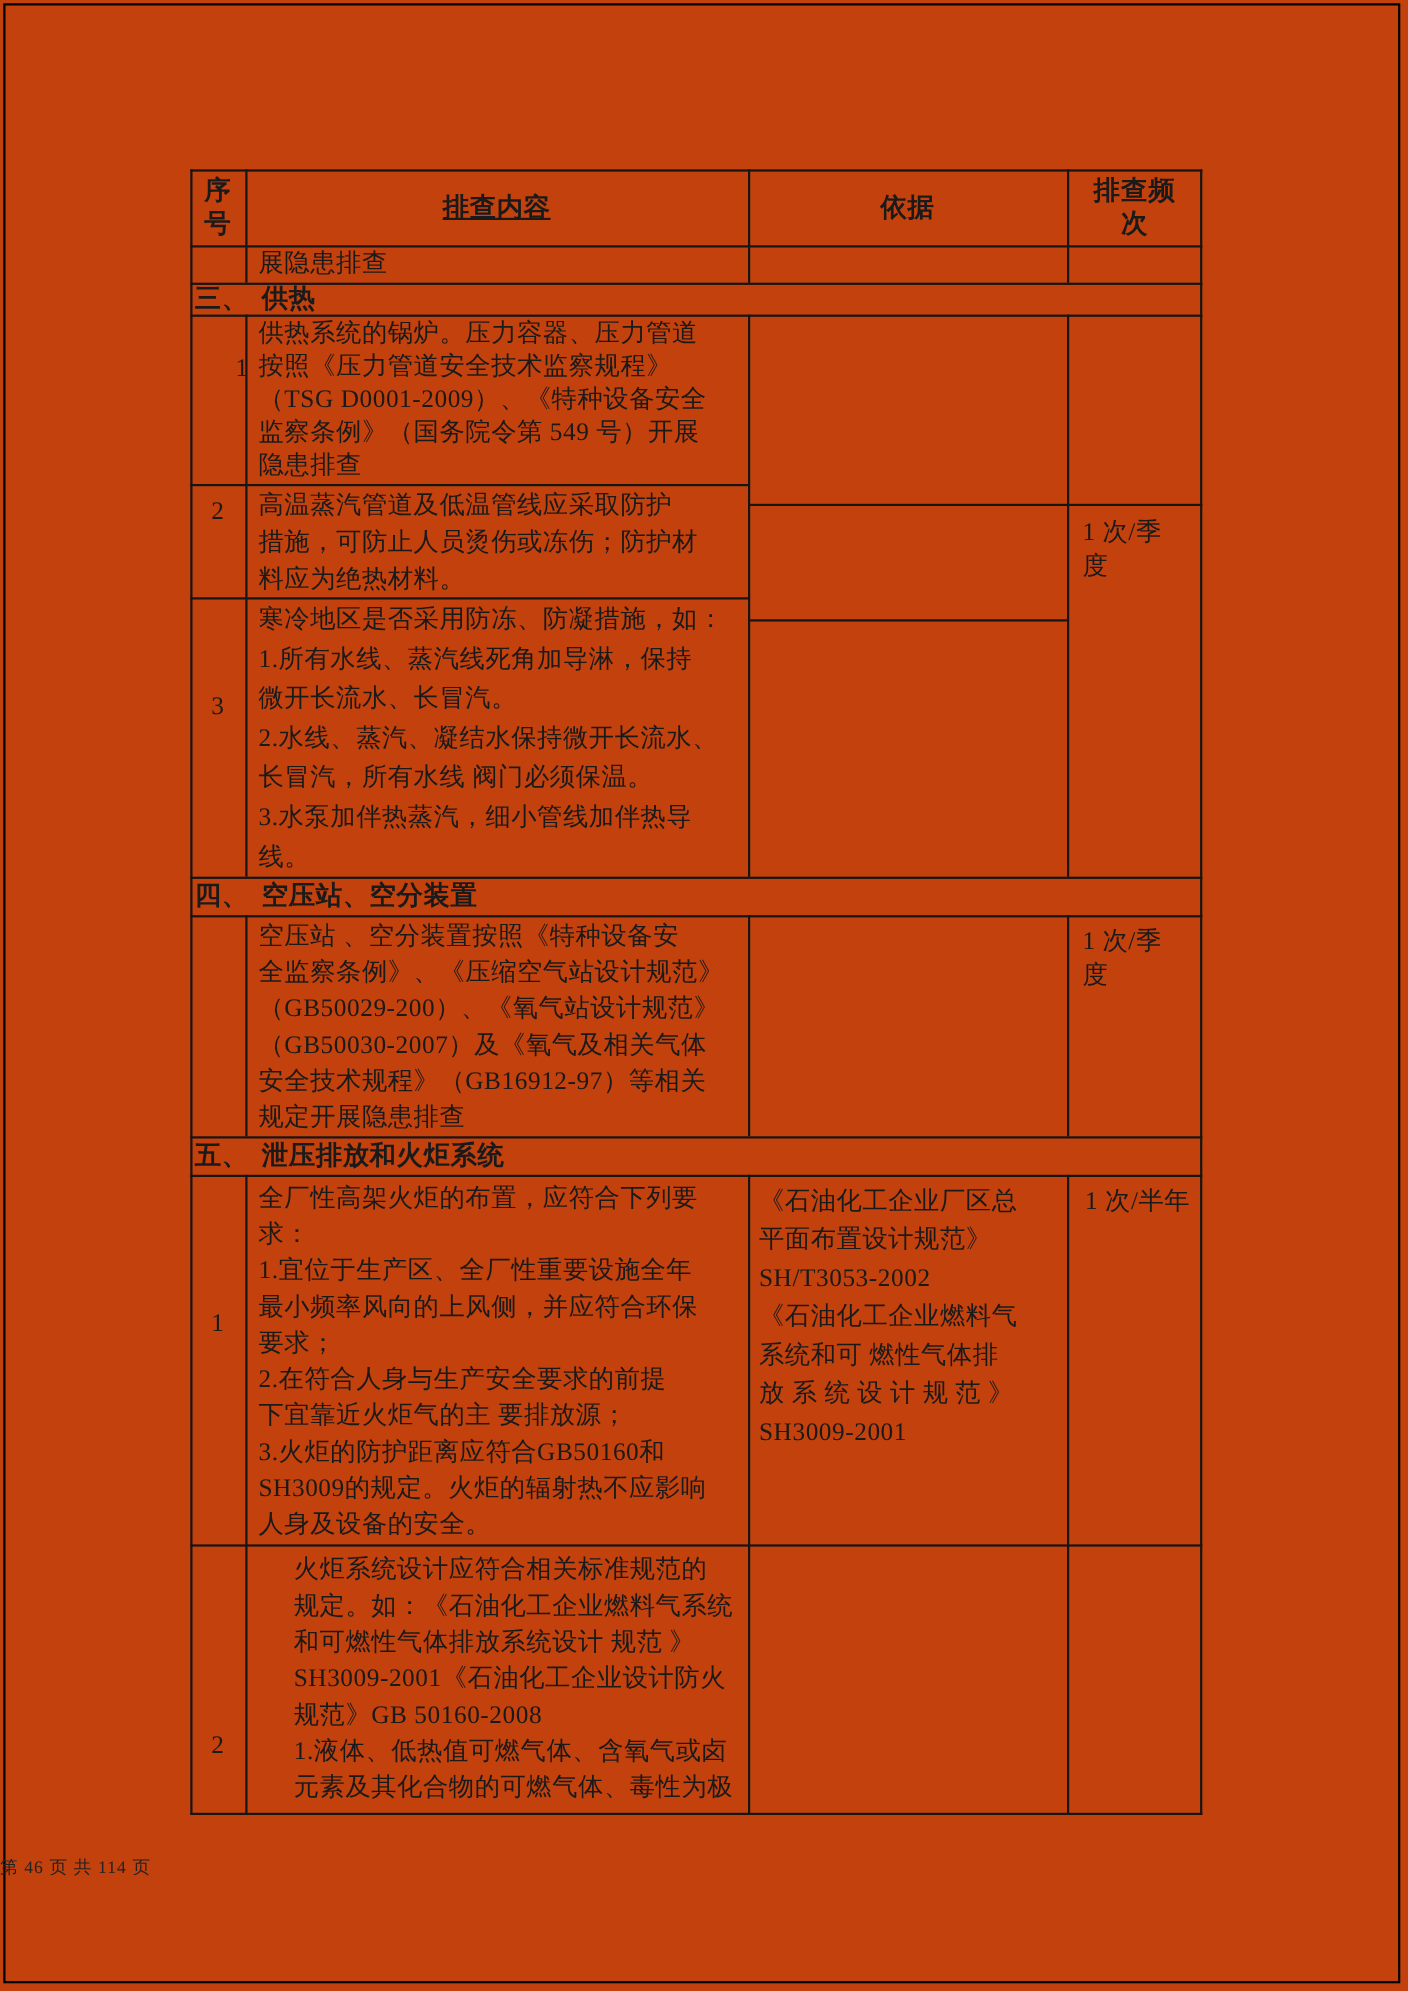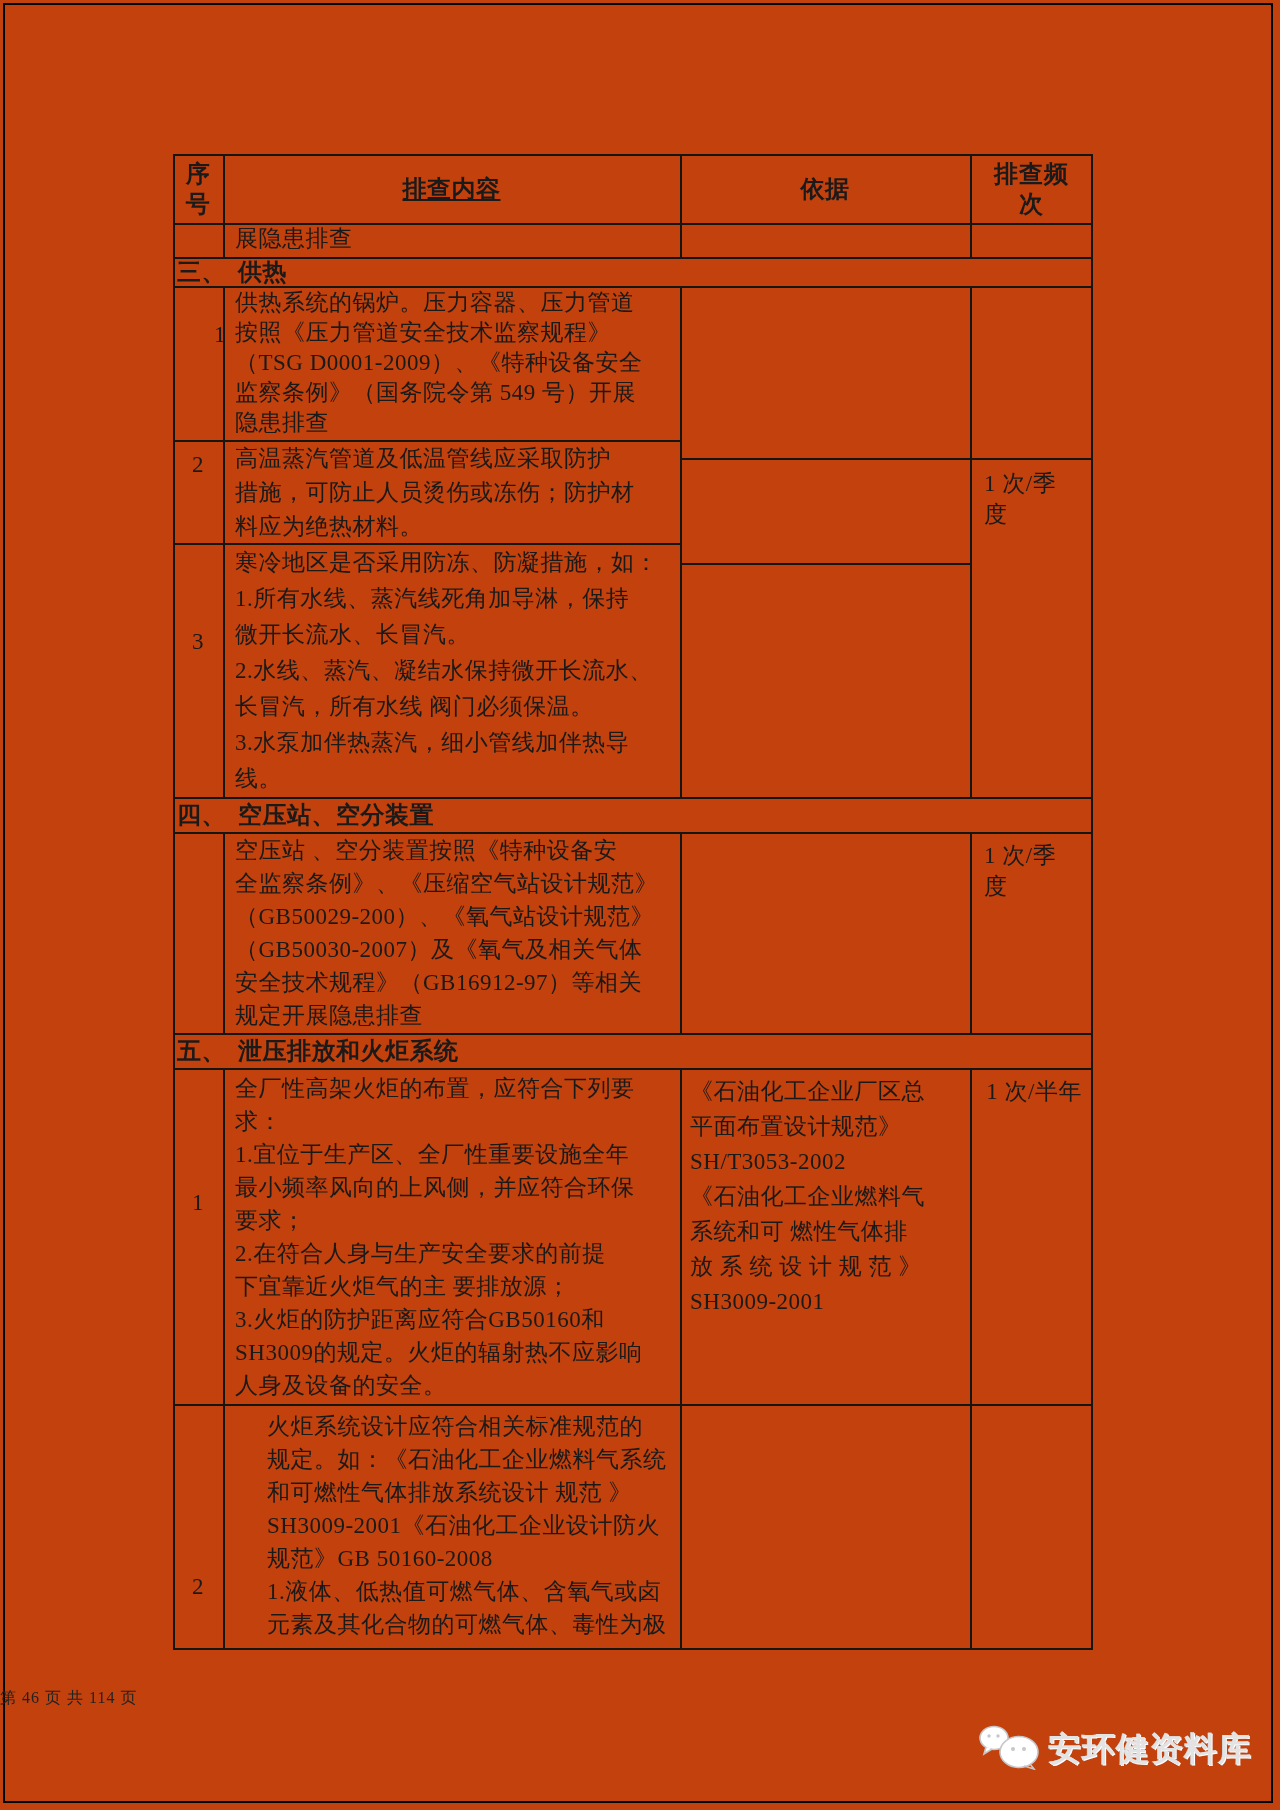--- a/index.html
+++ b/index.html
@@ -174,33 +174,13 @@
     <div class="vl" style="left:507px;top:914px;height:582px;"></div>
 
     <div class="vl" style="left:797px;top:0;height:103px;"></div>
     <div class="vl" style="left:797px;top:132px;height:511px;"></div>
     <div class="vl" style="left:797px;top:678px;height:201px;"></div>
     <div class="vl" style="left:797px;top:914px;height:582px;"></div>
   </div>
 
   <div class="footer">第 46 页 共 114 页</div>
 
-  <div class="watermark">
-    <span>
-      <svg width="62" height="46" viewBox="0 0 62 46">
-        <g fill="#ffffff" stroke="#c7c7c7" stroke-width="1.6">
-          <ellipse cx="16" cy="14" rx="14" ry="11.5"></ellipse>
-          <path d="M8 23 L6 30 L14 25 Z" stroke="none" fill="#ffffff"></path>
-          <path d="M8 23 L6 30 L14 25" fill="none"></path>
-          <ellipse cx="41" cy="28" rx="19" ry="15.5"></ellipse>
-          <path d="M52 40 L56 45 L46 42" fill="none"></path>
-        </g>
-        <g fill="#c7c7c7" stroke="none">
-          <circle cx="11" cy="12" r="1.7"></circle>
-          <circle cx="20" cy="12" r="1.7"></circle>
-          <circle cx="35" cy="25" r="2"></circle>
-          <circle cx="46" cy="25" r="2"></circle>
-        </g>
-      </svg>
-    </span>
-    <span class="wm-text">安环健资料库</span>
-  </div>
 </div>
 
 </body></html>

